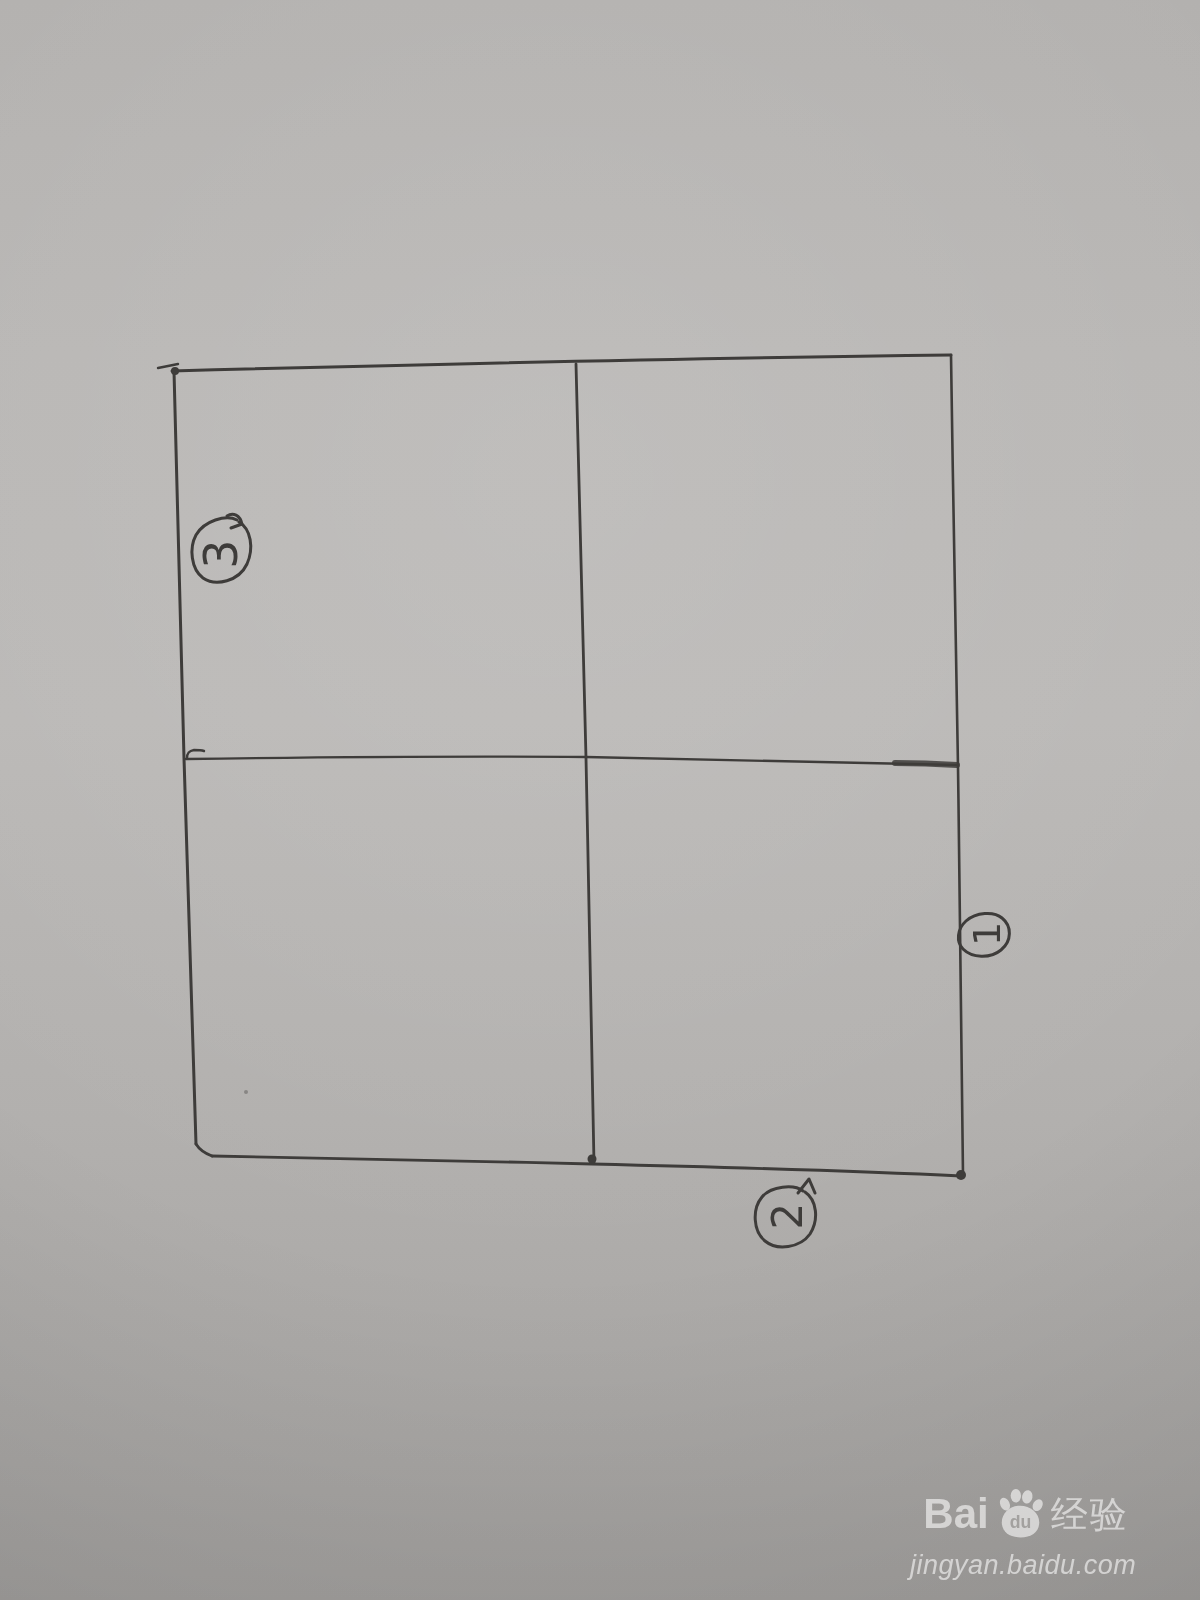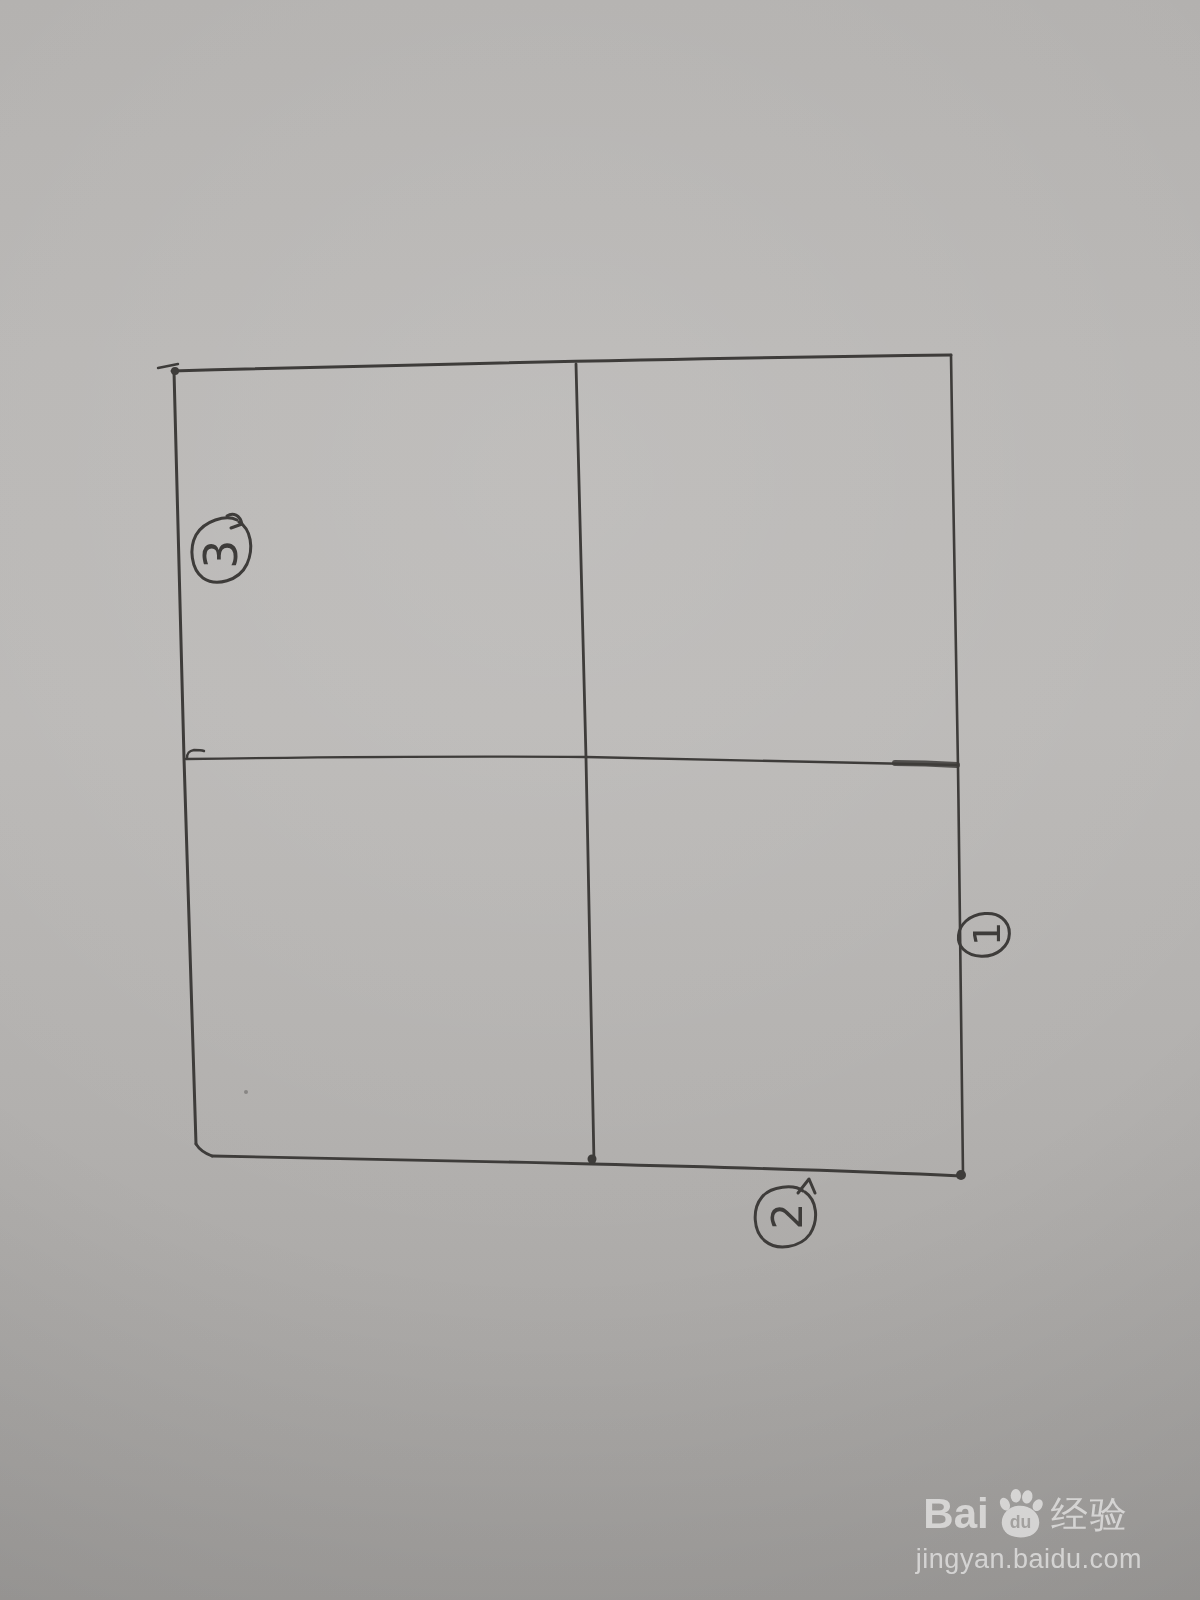--- a/index.html
+++ b/index.html
@@ -33,21 +33,21 @@
   .digit{
     font-family:"DejaVu Sans", sans-serif;
     font-weight:400;
   }
   
   .watermark{
     position:absolute;
     top:1488px;
     right:58px;
     width:232px;
-    text-align:right;
+    text-align:left;
     opacity:0.58;
     color:#ffffff;
     user-select:none;
   }
   .wm-logo-row{
     display:flex;
     align-items:center;
     justify-content:center;
     gap:5px;
     height:52px;
@@ -64,25 +64,26 @@
     display:inline-block;
   }
   .wm-paw svg{position:absolute;left:0;top:0;width:52px;height:52px;}
   .wm-cn{
     font-size:37px;
     font-weight:400;
     letter-spacing:2px;
     line-height:1;
   }
   .wm-url{
-    margin-top:6px;
+    margin-top:12px;
     font-size:27px;
     font-weight:400;
     letter-spacing:0.5px;
     line-height:1;
+    font-style:italic;
   }
 </style>
 </head>
 <body>
 
 <div class="photo">
 
   <svg class="sketch-svg" viewBox="0 0 1200 1600" aria-hidden="true">
     <g stroke="#3e3c3a">
 

